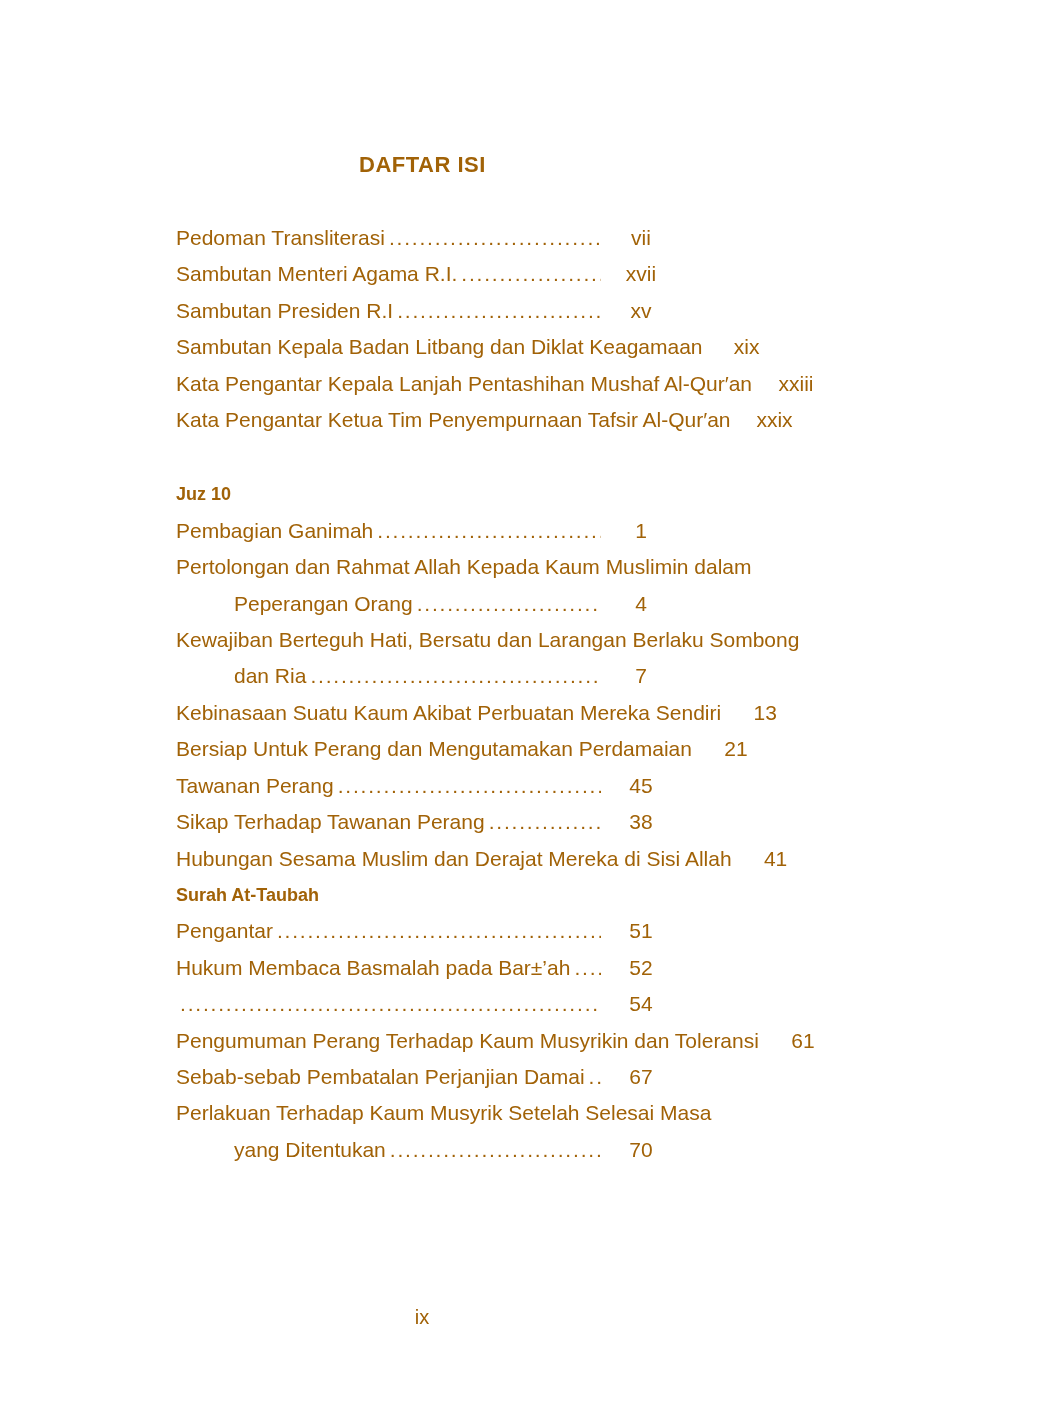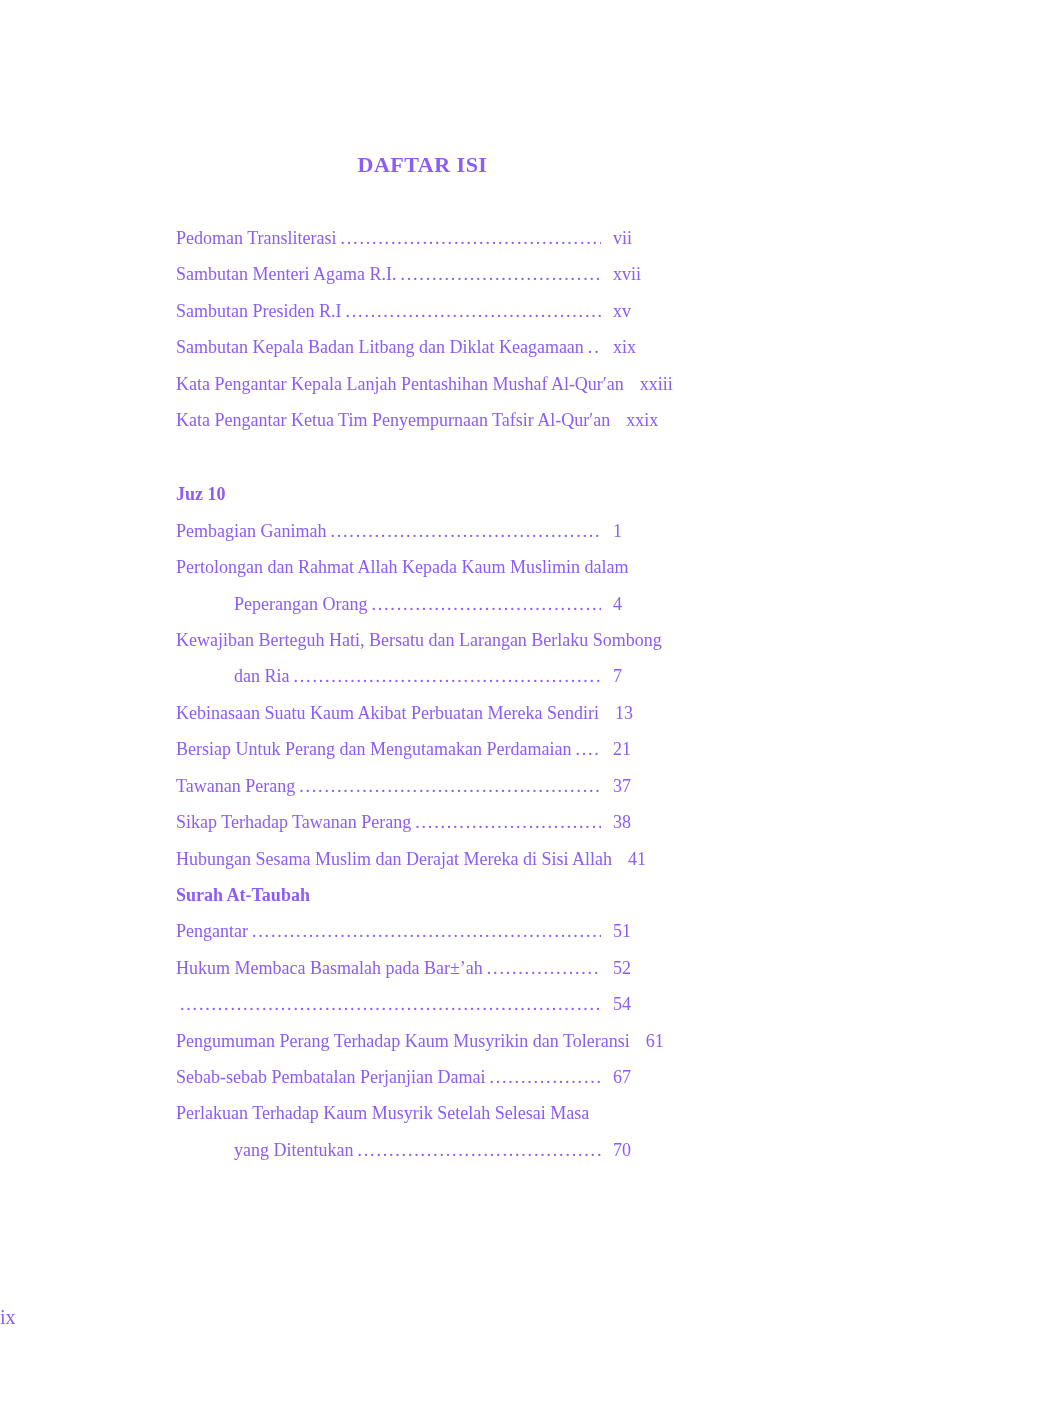--- a/index.html
+++ b/index.html
@@ -1,22 +1,22 @@
 <!DOCTYPE html>
 <html><head>
 <meta charset="utf-8">
 <style>
   html, body { margin: 0; padding: 0; background: #ffffff; }
   .page {
     width: 844px;
     height: 1417px;
     position: relative;
     background: #ffffff;
-    color: #8b5cf6;
-    font-family: Liberation Serif, serif;
+    color: #a16207;
+    font-family: Liberation Sans, sans-serif;
     box-sizing: border-box;
     padding: 152px 175px 0 176px;
     overflow: hidden;
   }
   .title {
     font-size: 22px;
     font-weight: bold;
     text-align: center;
     letter-spacing: 0.5px;
     margin: 0 0 42px 0;
@@ -26,47 +26,47 @@
   #toc > section:nth-child(2) { margin-top: 38px; }
   .toc-heading {
     font-size: 18px;
     font-weight: bold;
     margin: 0;
     line-height: 36.4px;
   }
   .toc-row {
     display: flex;
     align-items: baseline;
-    font-size: 18px;
+    font-size: 21px;
     line-height: 36.4px;
   }
   .toc-text { white-space: nowrap; flex: 0 0 auto; }
   .indent .toc-text { padding-left: 58px; }
   .toc-leader {
     flex: 1 1 0;
     min-width: 0;
     overflow: hidden;
     white-space: nowrap;
     margin: 0 12px 0 4px;
     letter-spacing: 1.8px;
   }
   .toc-leader::after {
     content: "..................................................................................................................................................................................................";
   }
   .toc-page {
     flex: 0 0 56px;
-    text-align: left;
+    text-align: center;
     white-space: nowrap;
   }
   .footer {
     position: absolute;
     bottom: 88px;
     left: 0;
     width: 100%;
-    text-align: left;
+    text-align: center;
     font-size: 20px;
   }
 </style>
 </head>
 <body>
 
 <div class="page">
   <h1 class="title">DAFTAR ISI</h1>
   <div id="toc">
       <section class="toc-section">
@@ -130,21 +130,21 @@
           <span class="toc-page">13</span>
         </div>
         <div class="toc-row">
           <span class="toc-text">Bersiap Untuk Perang dan Mengutamakan Perdamaian</span>
           <span class="toc-leader"></span>
           <span class="toc-page">21</span>
         </div>
         <div class="toc-row">
           <span class="toc-text">Tawanan Perang</span>
           <span class="toc-leader"></span>
-          <span class="toc-page">37</span>
+          <span class="toc-page">45</span>
         </div>
         <div class="toc-row">
           <span class="toc-text">Sikap Terhadap Tawanan Perang</span>
           <span class="toc-leader"></span>
           <span class="toc-page">38</span>
         </div>
         <div class="toc-row">
           <span class="toc-text">Hubungan Sesama Muslim dan Derajat Mereka di Sisi Allah</span>
           <span class="toc-leader"></span>
           <span class="toc-page">41</span>

